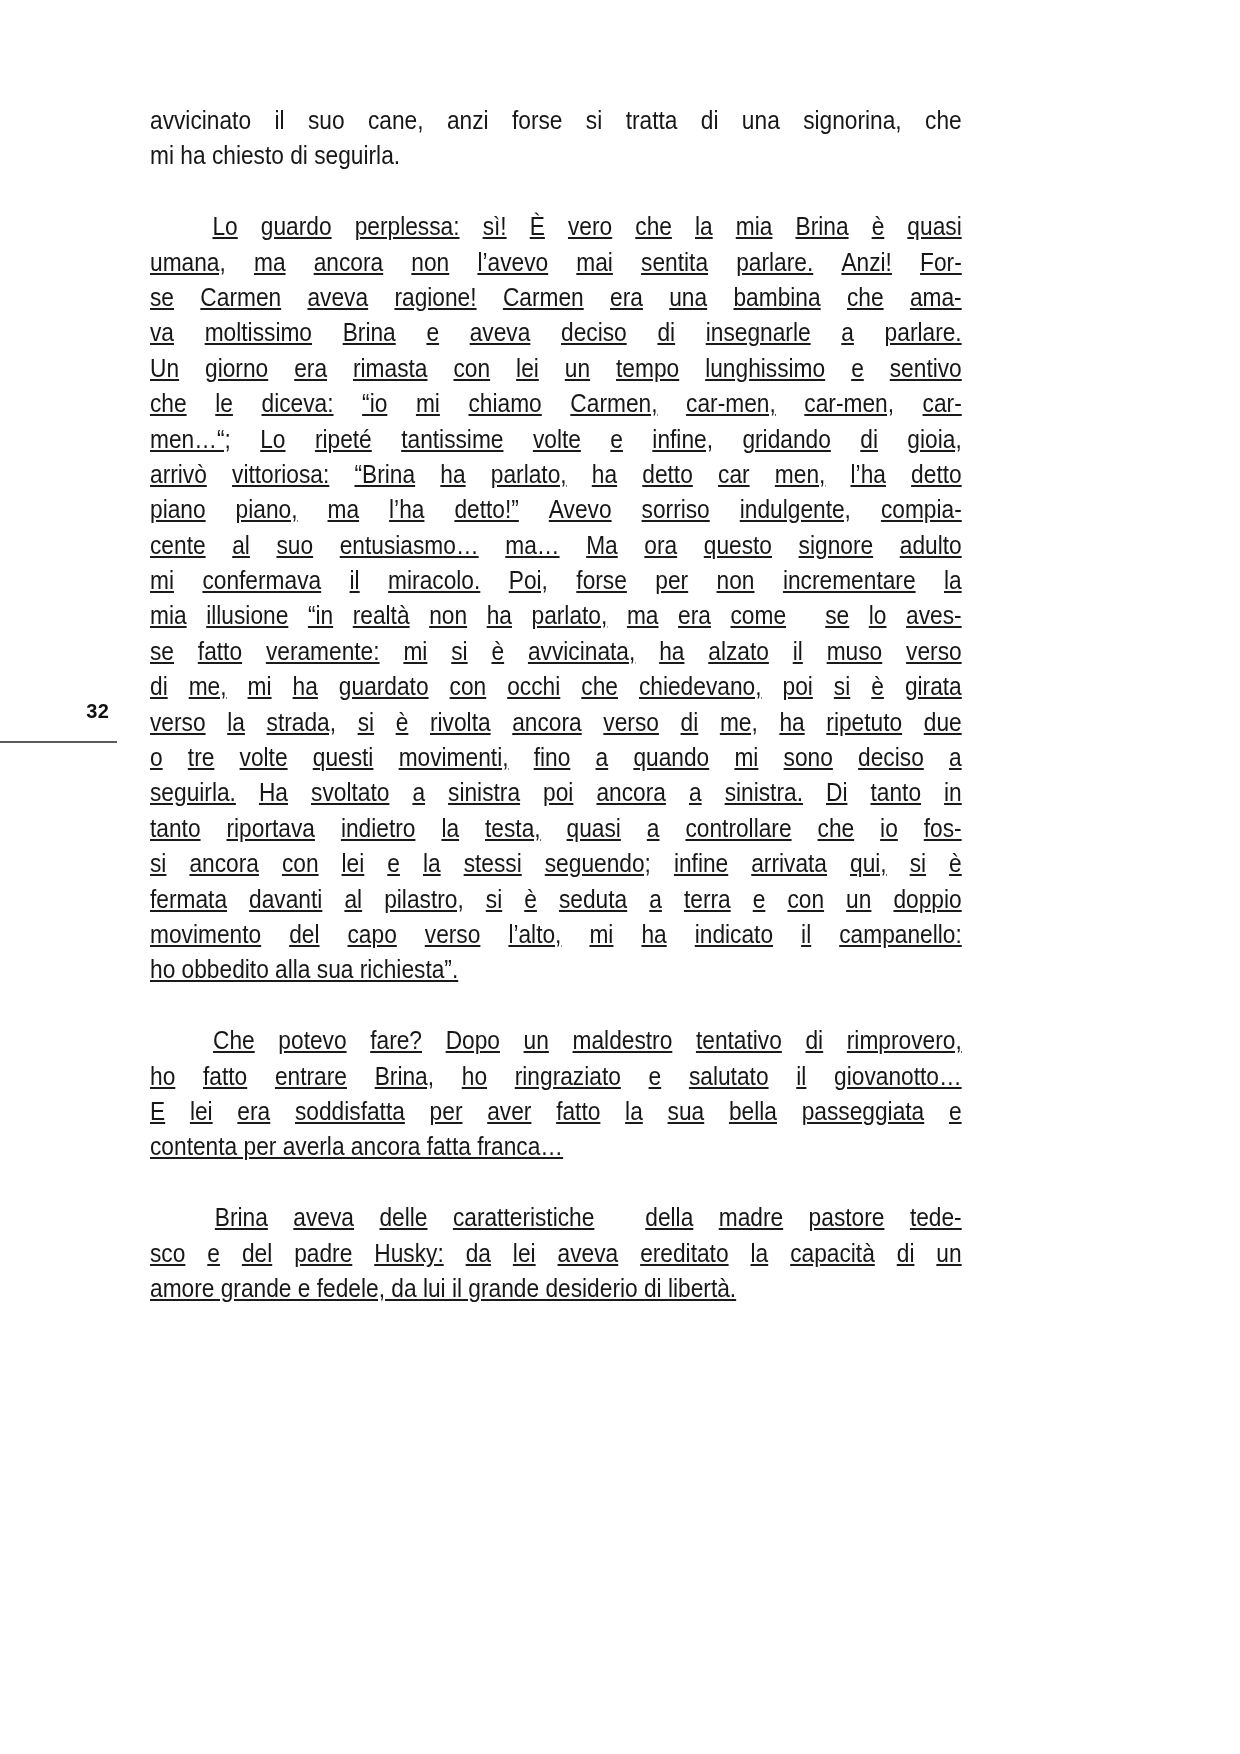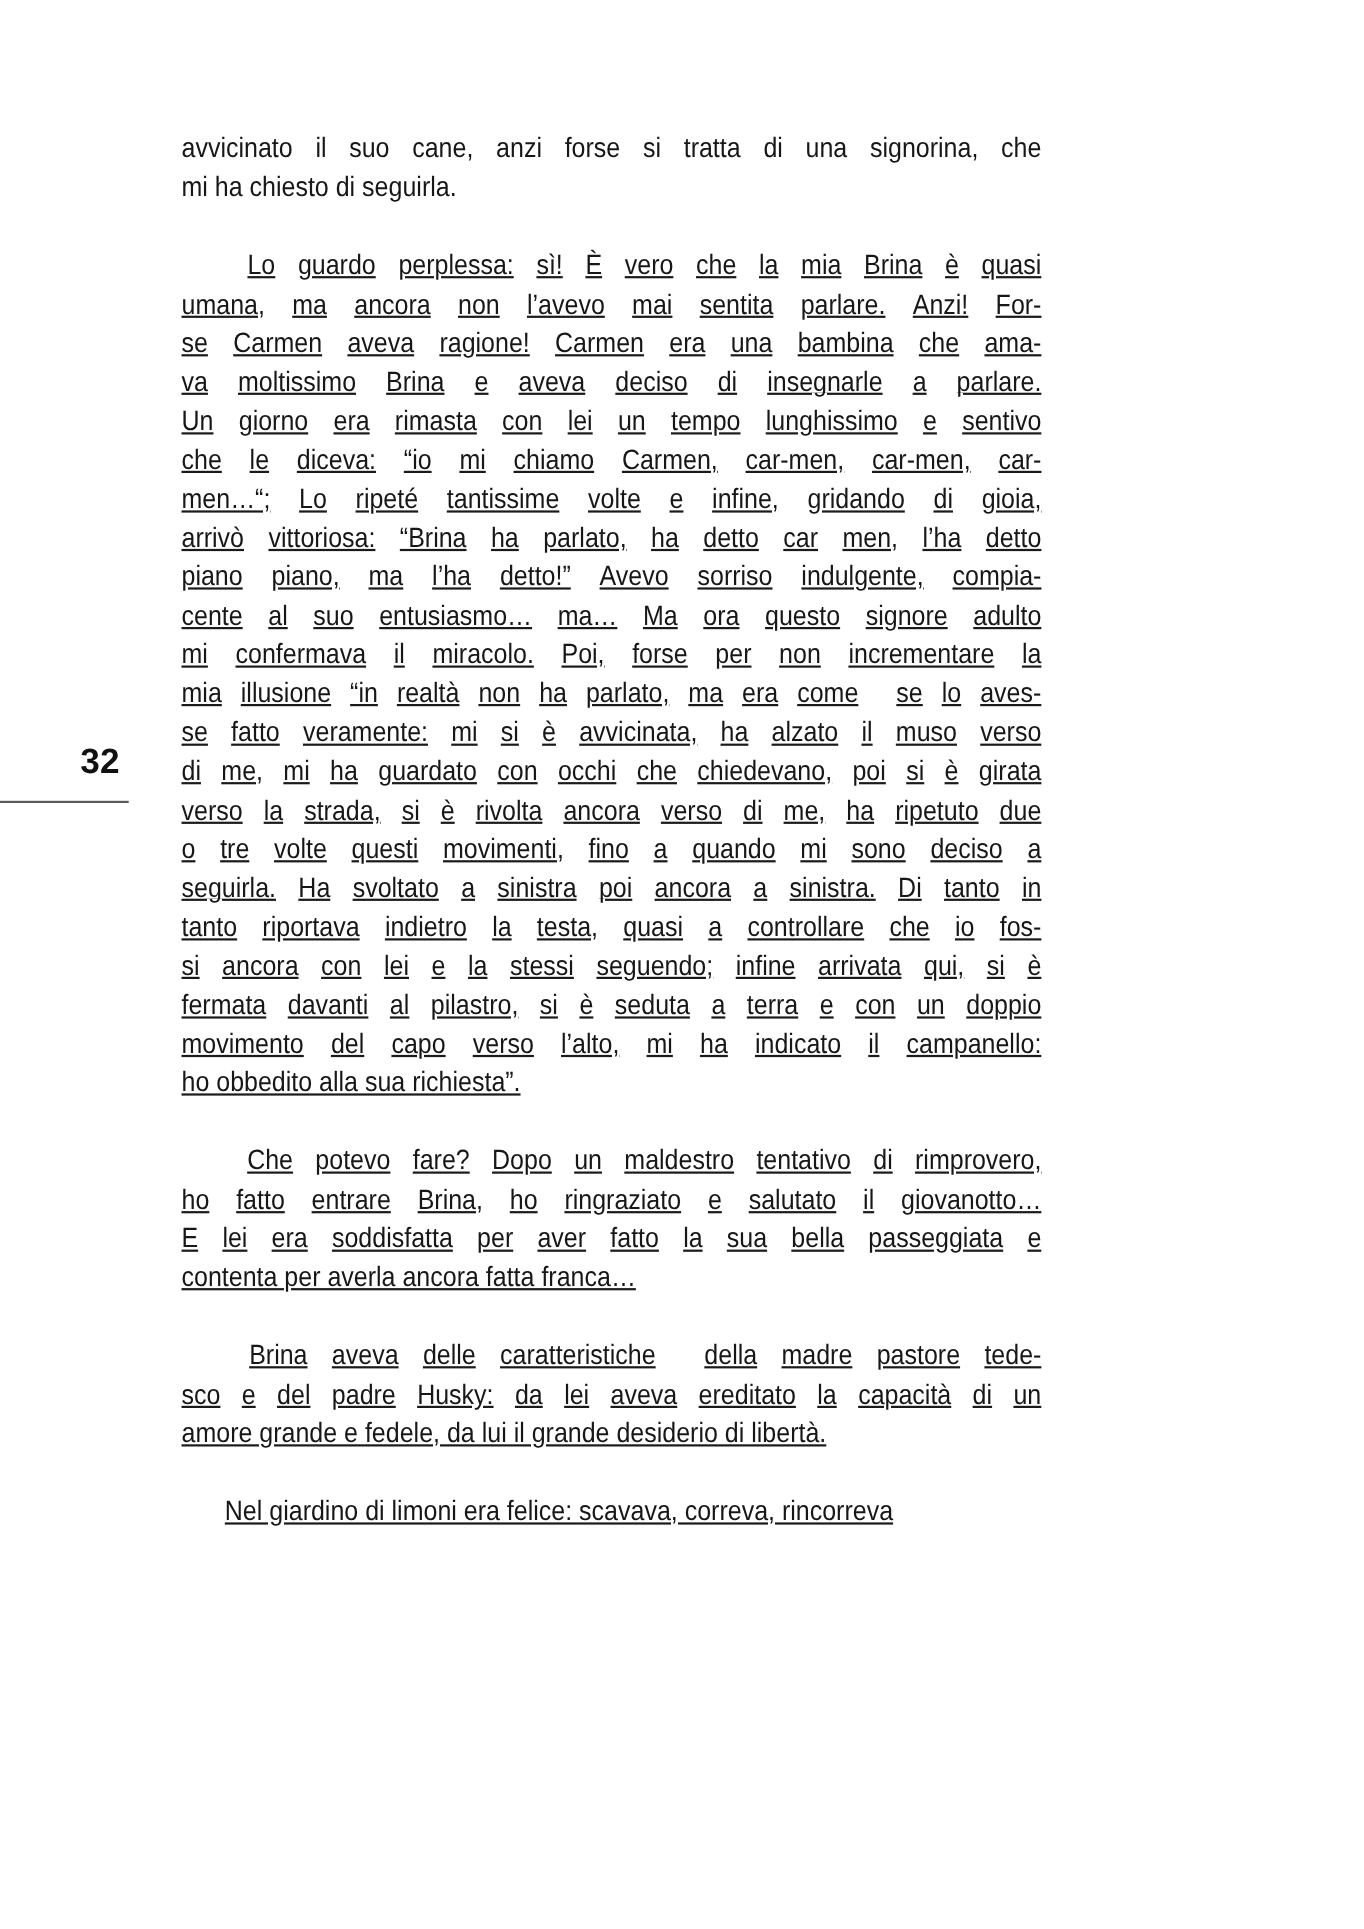--- a/index.html
+++ b/index.html
@@ -19,45 +19,46 @@
   }
 
   
   .folio-block {
     position: absolute;
     left: 0;
     top: 676px;
     width: 117px;
   }
   .folio-number {
-    font-size: 32px;
+    font-size: 20px;
     font-weight: bold;
     text-align: right;
     padding-right: 8px;
     line-height: 1;
     color: #111111;
     letter-spacing: 0.2px;
+    margin-top: 25px;
   }
   .folio-rule {
     margin-top: 20px;
     width: 117px;
     height: 2px;
     background: #5a5a5a;
   }
 
   
   .text-column {
     position: absolute;
     left: 150px;
     top: 103px;
     width: 812px;
   }
 
   .para {
-    margin: 15px;
+    margin: 0;
   }
   .para + .para {
     margin-top: 35.4px;   
     text-decoration: underline;
   }
 
   
   .line {
     display: block;
     height: 35.4px;
@@ -130,18 +131,15 @@
         <span class="line just"><span class="indent"></span><span class="w">Che</span><span class="w">potevo</span><span class="w">fare?</span><span class="w">Dopo</span><span class="w">un</span><span class="w">maldestro</span><span class="w">tentativo</span><span class="w">di</span><span class="w">rimprovero,</span></span>
         <span class="line just"><span class="w">ho</span><span class="w">fatto</span><span class="w">entrare</span><span class="w">Brina,</span><span class="w">ho</span><span class="w">ringraziato</span><span class="w">e</span><span class="w">salutato</span><span class="w">il</span><span class="w">giovanotto…</span></span>
         <span class="line just"><span class="w">E</span><span class="w">lei</span><span class="w">era</span><span class="w">soddisfatta</span><span class="w">per</span><span class="w">aver</span><span class="w">fatto</span><span class="w">la</span><span class="w">sua</span><span class="w">bella</span><span class="w">passeggiata</span><span class="w">e</span></span>
         <span class="line last">contenta per averla ancora fatta franca…</span>
       </p>
       <p class="para">
         <span class="line just"><span class="indent"></span><span class="w">Brina</span><span class="w">aveva</span><span class="w">delle</span><span class="w">caratteristiche</span><span class="w"></span><span class="w">della</span><span class="w">madre</span><span class="w">pastore</span><span class="w">tede-</span></span>
         <span class="line just"><span class="w">sco</span><span class="w">e</span><span class="w">del</span><span class="w">padre</span><span class="w">Husky:</span><span class="w">da</span><span class="w">lei</span><span class="w">aveva</span><span class="w">ereditato</span><span class="w">la</span><span class="w">capacità</span><span class="w">di</span><span class="w">un</span></span>
         <span class="line last">amore grande e fedele, da lui il grande desiderio di libertà.</span>
       </p>
-      <p class="para">
-        <span class="line last"><span class="indent"></span>Nel giardino di limoni era felice: scavava, correva, rincorreva</span>
-      </p>
     </div>
 
 </div>
 
 </body></html>

